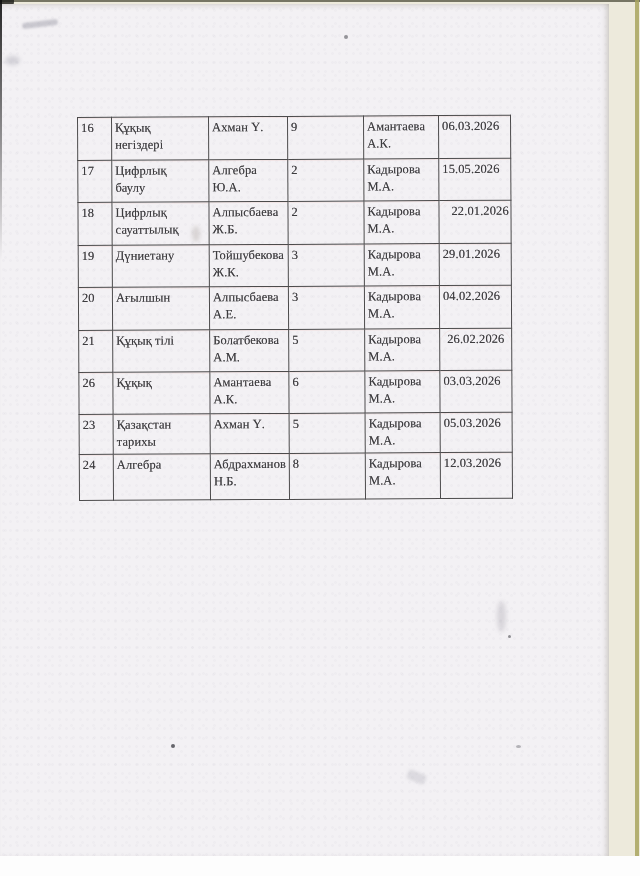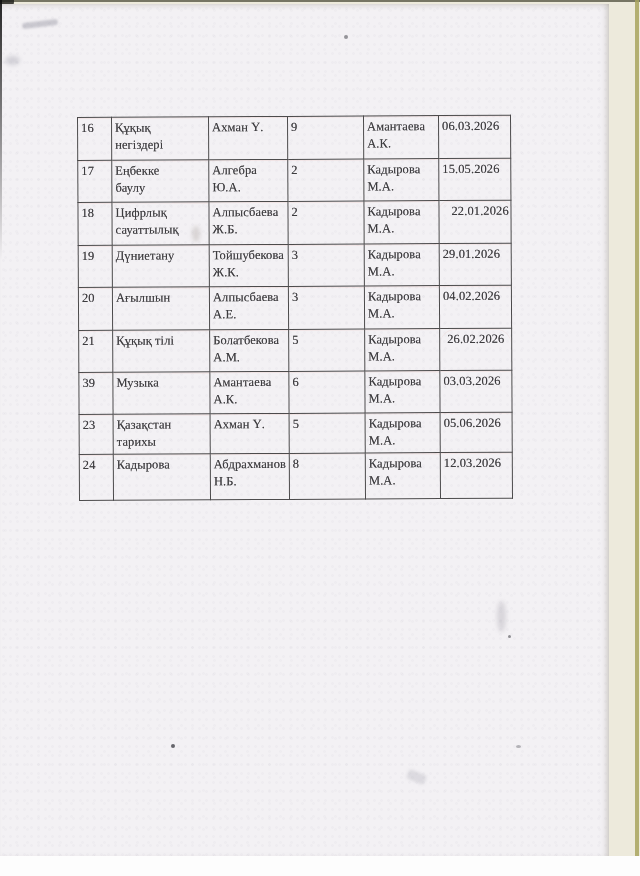--- a/index.html
+++ b/index.html
@@ -152,21 +152,21 @@
       <tr style="height:43px">
         <td>16</td>
         <td>Құқық негіздері</td>
         <td>Ахман Ү.</td>
         <td>9</td>
         <td>Амантаева А.К.</td>
         <td>06.03.2026</td>
       </tr>
       <tr style="height:42px">
         <td>17</td>
-        <td>Еңбекке баулу</td>
+        <td>Цифрлық баулу</td>
         <td>Алгебра Ю.А.</td>
         <td>2</td>
         <td>Кадырова М.А.</td>
         <td>15.05.2026</td>
       </tr>
       <tr style="height:43px">
         <td>18</td>
         <td>Цифрлық сауаттылық</td>
         <td>Алпысбаева Ж.Б.</td>
         <td>2</td>
@@ -191,38 +191,38 @@
       </tr>
       <tr style="height:42px">
         <td>21</td>
         <td>Құқық тілі</td>
         <td>Болатбекова А.М.</td>
         <td>5</td>
         <td>Кадырова М.А.</td>
         <td>26.02.2026</td>
       </tr>
       <tr style="height:42px">
-        <td>39</td>
-        <td>Музыка</td>
+        <td>26</td>
+        <td>Құқық</td>
         <td>Амантаева А.К.</td>
         <td>6</td>
         <td>Кадырова М.А.</td>
         <td>03.03.2026</td>
       </tr>
       <tr style="height:40px">
         <td>23</td>
         <td>Қазақстан тарихы</td>
         <td>Ахман Ү.</td>
         <td>5</td>
         <td>Кадырова М.А.</td>
-        <td>05.06.2026</td>
+        <td>05.03.2026</td>
       </tr>
       <tr style="height:46px">
         <td>24</td>
-        <td>Кадырова</td>
+        <td>Алгебра</td>
         <td>Абдрахманов Н.Б.</td>
         <td>8</td>
         <td>Кадырова М.А.</td>
         <td>12.03.2026</td>
       </tr>
     </tbody>
   </table>
 </div>
 
 <div class="scanner-bottom-strip"></div>

